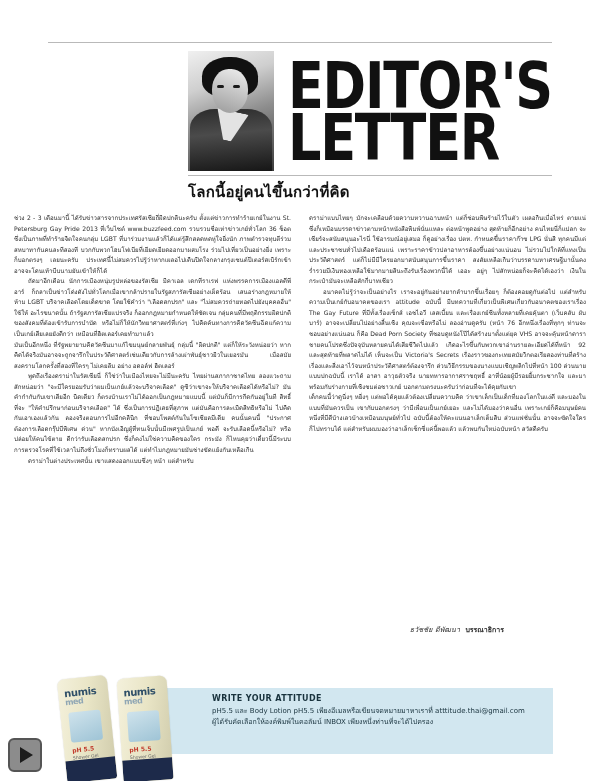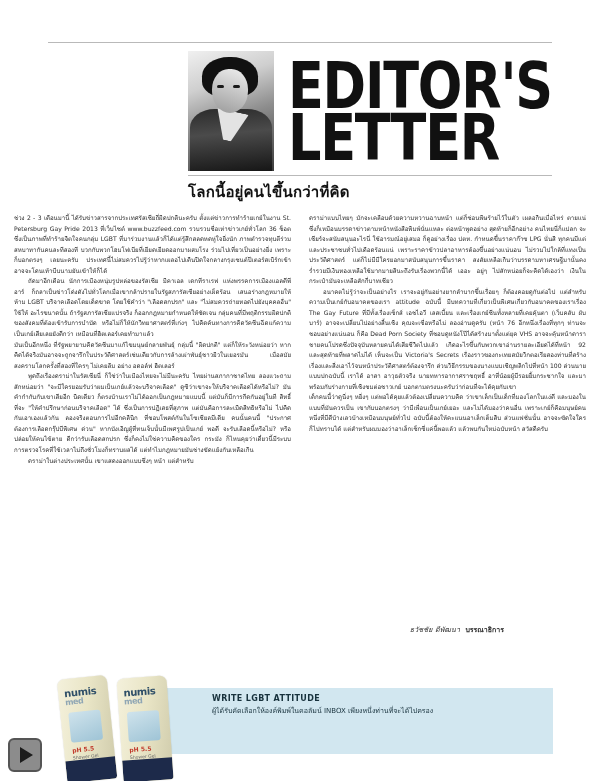--- a/index.html
+++ b/index.html
@@ -341,21 +341,22 @@
       <small>med</small>
     </div>
     <div class="swatch"></div>
     <div class="ph-tag">pH 5.5</div>
     <div class="sub">Shower Gel</div>
     <div class="cap"></div>
   </div>
 </div>
 
 <div class="ad-text">
-  <div class="ad-title">WRITE LGBT ATTITUDE</div>
+  <div class="ad-title">WRITE YOUR ATTITUDE</div>
   <div class="ad-body">
+    <div>pH5.5 และ Body Lotion pH5.5 เพียงอีเมลหรือเขียนจดหมายมาหาเราที่ atttitude.thai@gmail.com</div>
     <div>ผู้ได้รับคัดเลือกให้องค์พิมพ์ในคอลัมน์ INBOX เพียงหนึ่งท่านที่จะได้ไปครอง</div>
   </div>
 </div>
 
 <div class="play-button">
   <div class="tri"></div>
 </div>
 
 </body></html>

